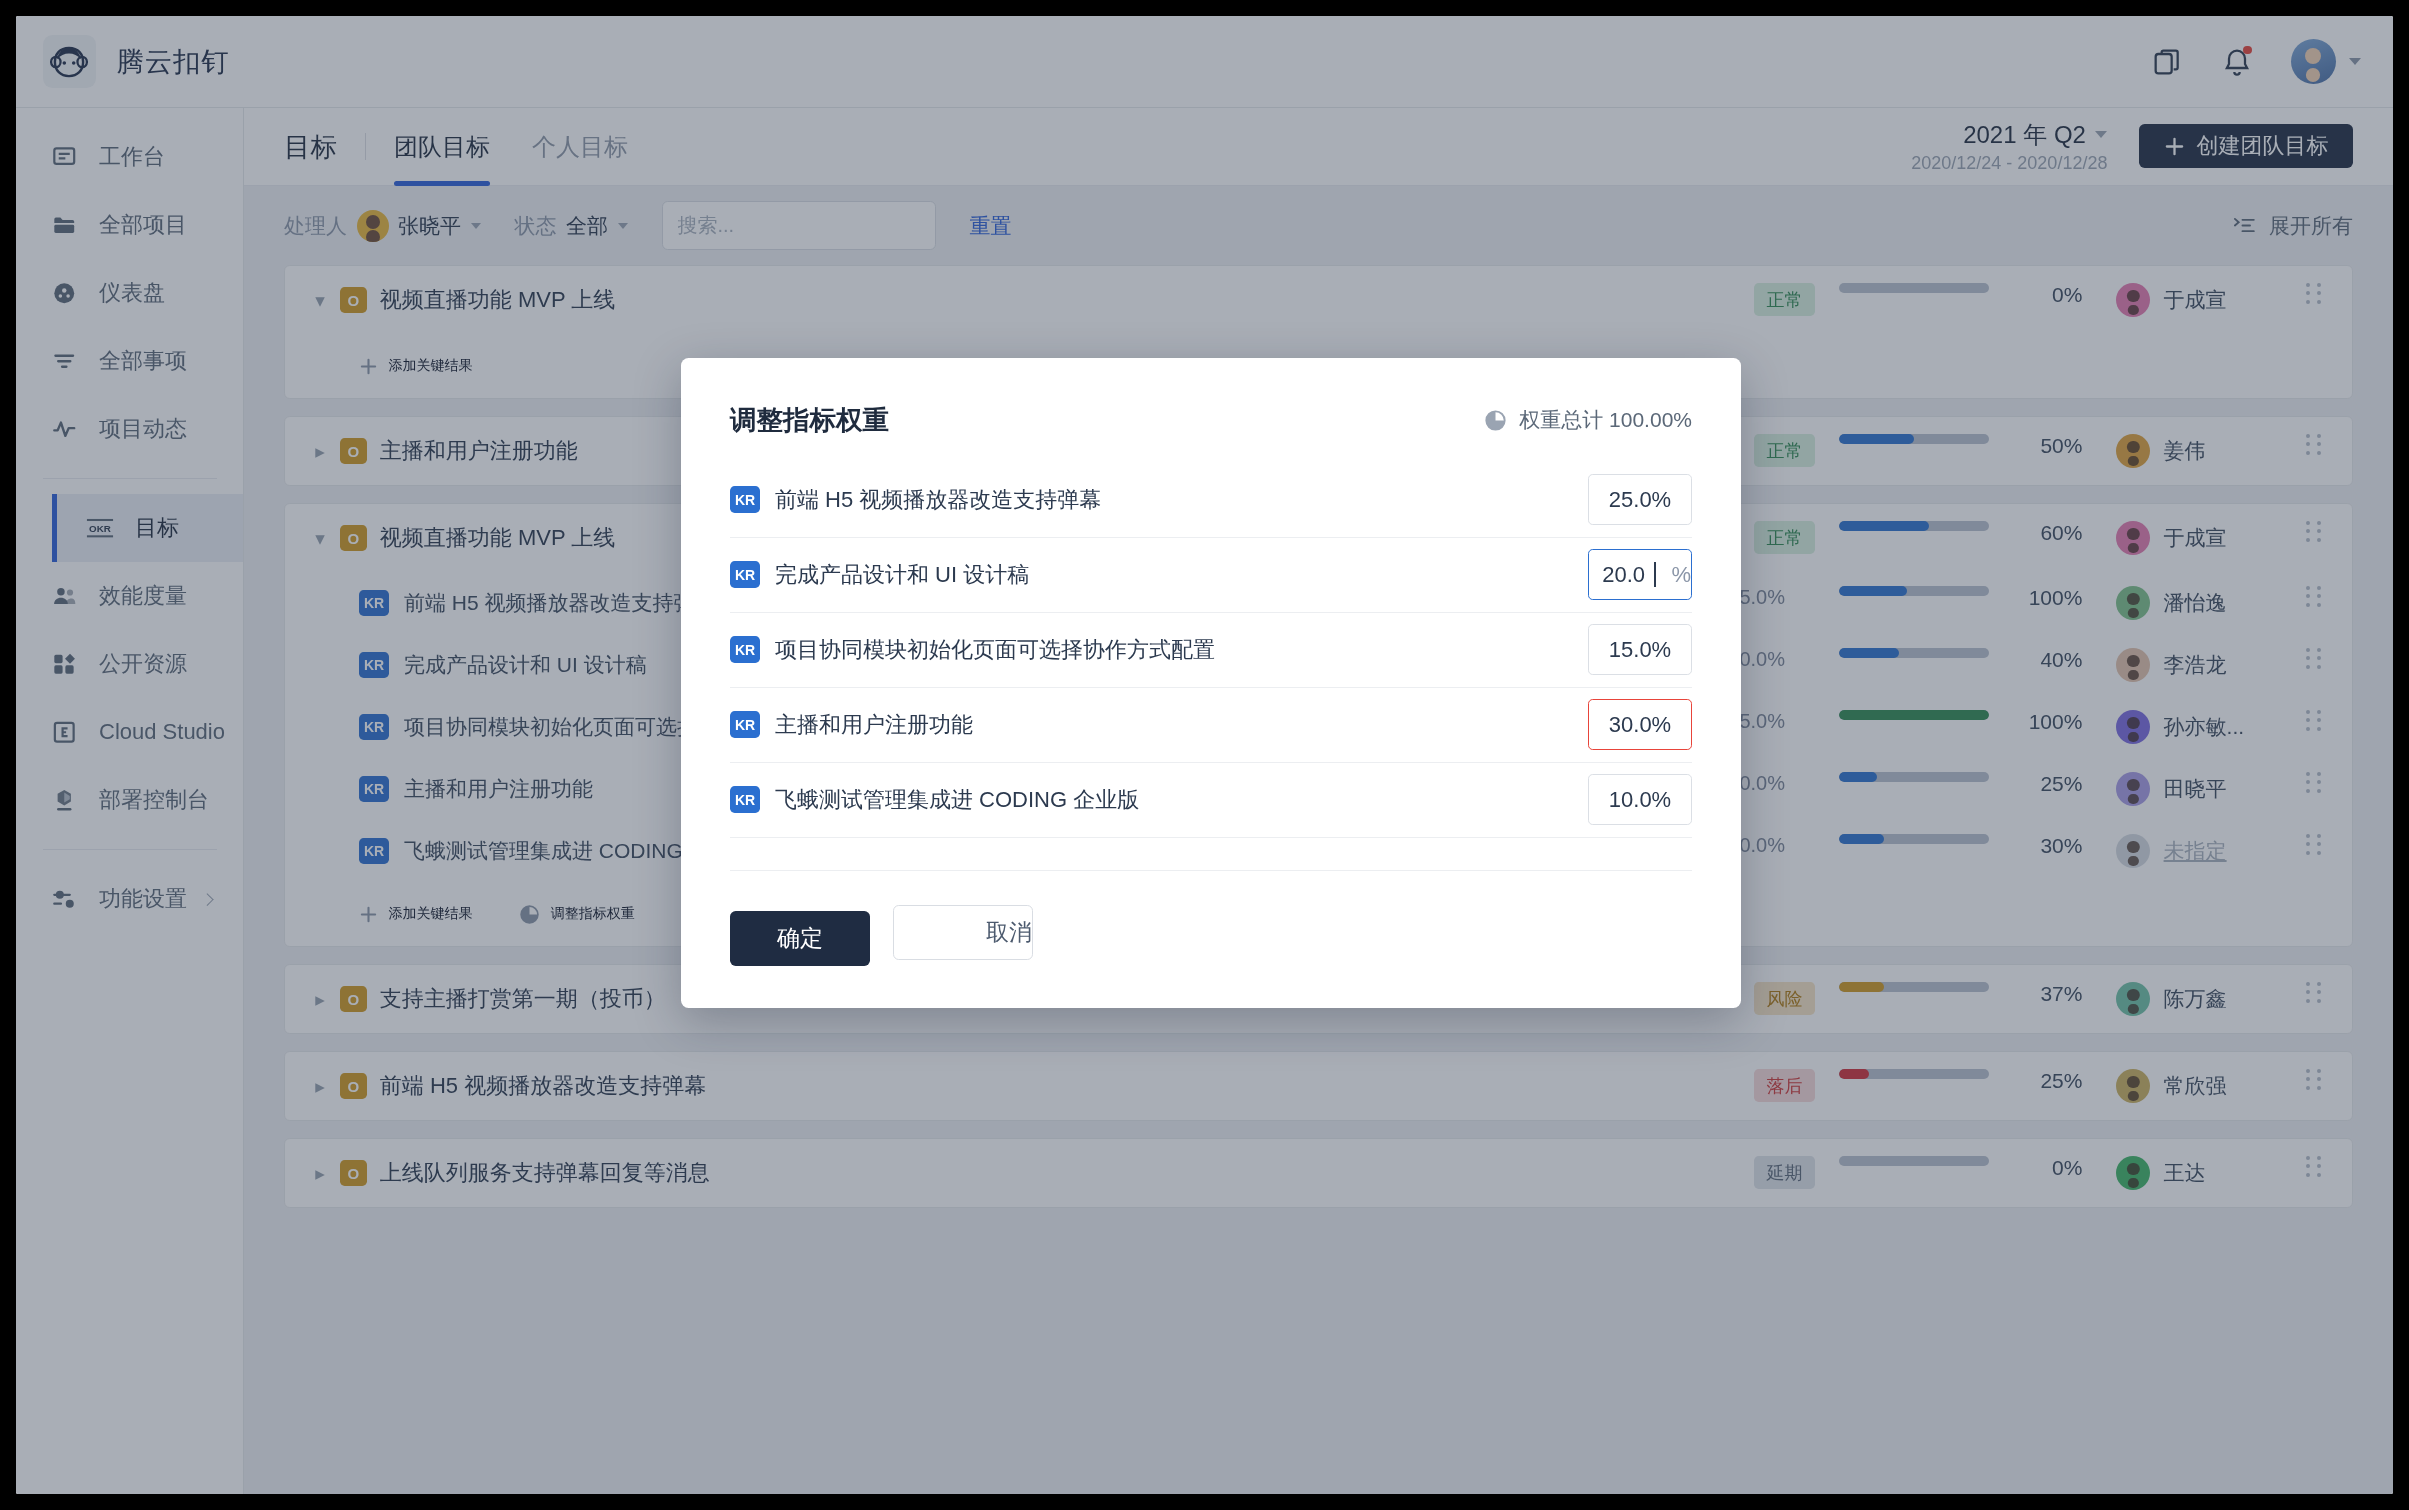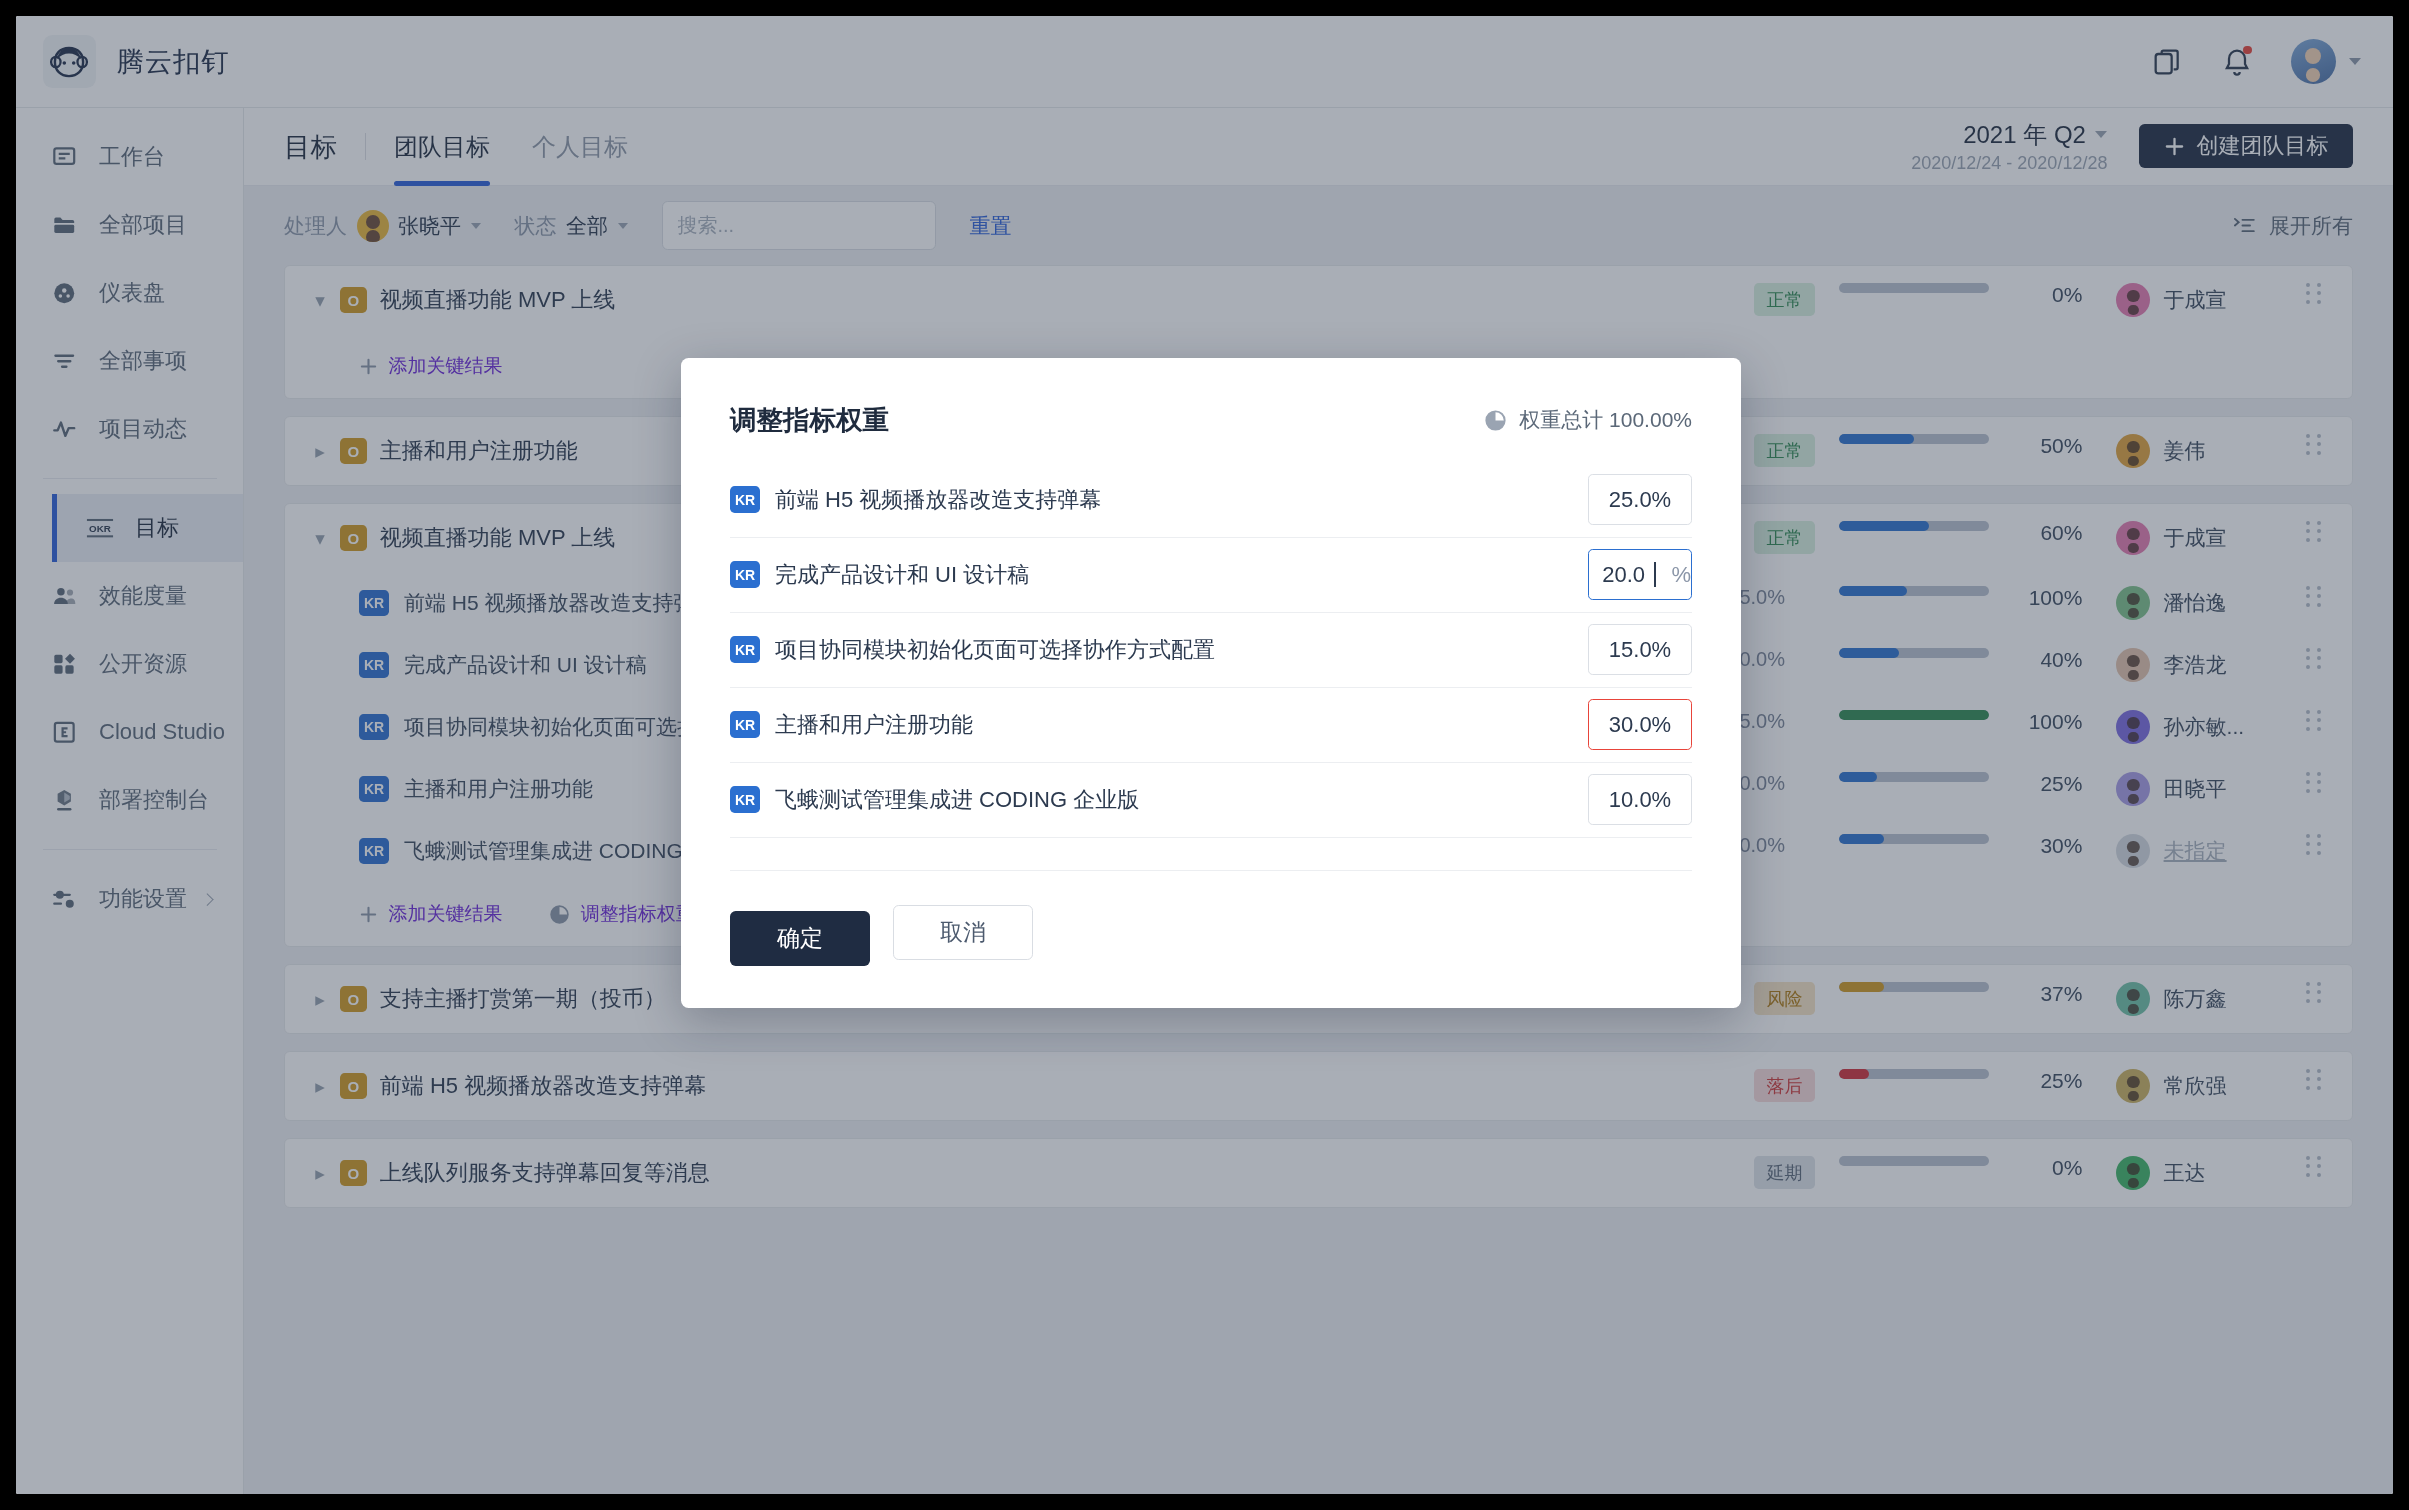--- a/index.html
+++ b/index.html
@@ -242,21 +242,21 @@
   .krtitle { font-size: 21px; color: #3c4a5e; }
   .kr-weight {
     display: flex; align-items: center; gap: 8.5px;
     font-size: 20px; color: #7b8698; margin-right: 24.6px; width: 114px;
   }
   .actions-row {
     display: flex; align-items: center; height: 64px; padding-left: 74px; gap: 47px;
   }
   .act-link {
     display: flex; align-items: center; gap: 10.4px;
-    color: #6d28d9; font-size: 19px; cursor: pointer;
+    color: #0f172a; font-size: 14px; cursor: pointer;
   }
 
   
   .modal {
     position: absolute; z-index: 60;
     left: 665px; top: 342px; width: 1060px;
     background: #fff; border-radius: 7.6px;
     box-shadow: 0 13.2px 47px rgba(20,30,50,.28);
     padding: 44px 49px 42px 49px;
   }
@@ -287,21 +287,21 @@
   .modal-foot {
     display: flex; align-items: center; gap: 23px;
     margin-top: 32px; padding-top: 28px; border-top: 0.9px solid #eceef1;
   }
   .btn-ok {
     background: #1f2c42; color: #fff; border: none; border-radius: 5.7px;
     width: 140px; height: 55px; font-size: 23px; cursor: pointer; font-family: inherit; margin-top: 12px;
   }
   .btn-cancel {
     background: #fff; color: #4c5a6e; border: 0.9px solid #d9dde3; border-radius: 5.7px;
-    width: 140px; height: 55px; font-size: 23px; cursor: pointer; font-family: inherit;
+    width: 140px; height: 55px; font-size: 23px; cursor: pointer; font-family: inherit; text-align: right;
   }
 </style>
 </head>
 <body>
 
 <div id="app">
 
   <div class="topbar">
     <div class="logo-box">
       <svg class="logo-glyph" viewBox="0 0 40 34">

